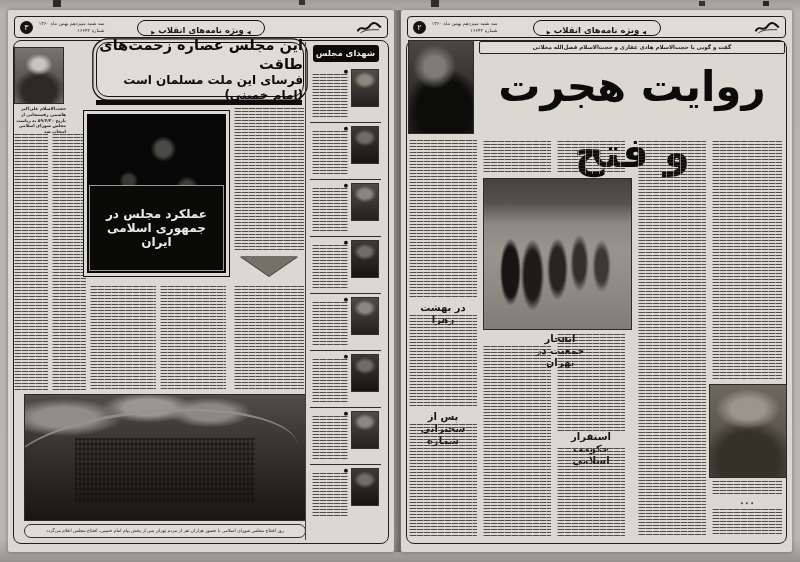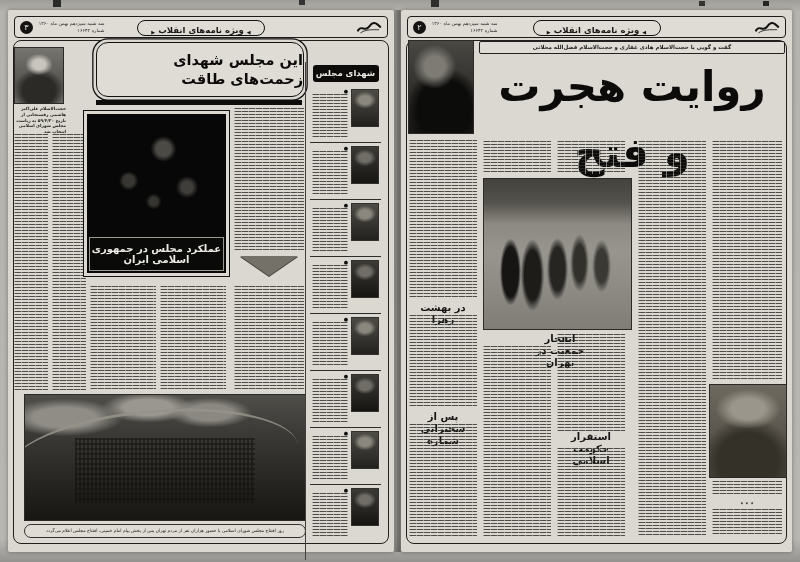--- a/index.html
+++ b/index.html
@@ -85,41 +85,41 @@
   .smallcap{position:absolute;font-size:4.3px;line-height:1.35;direction:rtl;text-align:right;color:#24231f;font-weight:bold;}
   .mphoto{position:absolute;left:75px;top:100px;width:147px;height:167px;
     border:1.6px solid #121110;background:#dad8d1;padding:3px;box-sizing:border-box;}
   .mphoto-in{position:relative;width:100%;height:100%;
     background:radial-gradient(circle 16px at 55% 22%,#4c4a45 0 45%,rgba(0,0,0,0) 80%),
                radial-gradient(circle 12px at 30% 42%,#383733 0 45%,rgba(0,0,0,0) 80%),
                radial-gradient(circle 14px at 72% 46%,#403e3a 0 40%,rgba(0,0,0,0) 80%),
                radial-gradient(circle 10px at 48% 55%,#35342f 0 40%,rgba(0,0,0,0) 80%),
                #070707;}
   .mlabel{position:absolute;left:2px;right:2px;bottom:2px;background:#0a0a09;color:#eceae2;
-    font-size:10px;font-weight:bold;text-align:center;direction:rtl;padding:5px 0;border:1px solid #9b9992;}
+    font-size:12px;font-weight:bold;text-align:center;direction:rtl;padding:21px 0;border:1px solid #9b9992;}
   .tri{position:absolute;left:232px;top:246px;width:0;height:0;
     border-left:29px solid rgba(0,0,0,0);border-right:29px solid rgba(0,0,0,0);border-top:20px solid #747268;
     filter:drop-shadow(0 1px 0 #3e3d38);}
   .ph-hall{left:16px;top:384px;width:282px;height:127px;overflow:hidden;
     background:
       radial-gradient(ellipse 28% 20% at 14% 18%,#8f8d86 0 40%,rgba(0,0,0,0) 75%),
       radial-gradient(ellipse 22% 16% at 44% 10%,#99978f 0 40%,rgba(0,0,0,0) 75%),
       radial-gradient(ellipse 20% 16% at 66% 14%,#8a8881 0 40%,rgba(0,0,0,0) 75%),
       linear-gradient(180deg,#504e49 0%,#3c3a36 30%,#2a2925 62%,#171613 100%);}
   .balcony{position:absolute;left:-6%;top:12%;width:104%;height:76%;
     border-top:3px solid #96938a;border-radius:50%;opacity:.85;transform:rotate(-5deg);}
   .crowd{position:absolute;left:18%;top:34%;width:64%;height:52%;opacity:.8;
     background-image:
       repeating-linear-gradient(90deg,rgba(14,13,11,.55) 0 2px,rgba(0,0,0,0) 2px 4px),
       repeating-linear-gradient(180deg,rgba(20,19,16,.6) 0 2px,rgba(0,0,0,0) 2px 5px);}
   .capstrip{position:absolute;left:16px;top:514px;width:282px;height:14px;border:1px solid #33322f;
     border-radius:7px;background:#dedcd5;font-size:4.5px;direction:rtl;text-align:center;
     line-height:12px;color:#23221f;box-sizing:border-box;}
   
-  .sidebar{position:absolute;left:297px;top:32px;width:80px;height:498px;border-left:1px solid #413f3b;box-sizing:border-box;margin-top:20px;}
+  .sidebar{position:absolute;left:297px;top:32px;width:80px;height:498px;border-left:1px solid #413f3b;box-sizing:border-box;}
   .mtitle{margin:3px auto 4px auto;width:66px;height:17px;background:#0c0b0a;color:#ecebe3;
     border-radius:3px;font-size:8.5px;font-weight:bold;text-align:center;line-height:17px;direction:rtl;}
   .m-entry{position:relative;height:50px;margin:0 4px;padding:3px 2px;border-bottom:1.6px solid #2e2d2a;
     display:flex;direction:rtl;gap:3px;}
   .m-entry:last-child{border-bottom:none;}
   .m-photo{flex:0 0 26px;height:36px;border:1px solid #30302c;
     background:radial-gradient(ellipse 55% 30% at 50% 28%,#8a877e 0 40%,rgba(0,0,0,0) 78%),linear-gradient(180deg,#4e4c46,#22211e);}
   .m-entry:nth-child(odd) .m-photo{background:radial-gradient(ellipse 55% 30% at 50% 30%,#6f6d66 0 40%,rgba(0,0,0,0) 78%),linear-gradient(180deg,#3b3a35,#161512);}
   .m-text{position:relative;flex:1;}
   .m-text .tx{left:0;right:0;top:5px;bottom:2px;}
@@ -197,21 +197,22 @@
     </div>
     <svg class="plogo" viewBox="0 0 40 20">
       <path d="M2 14 C8 3 13 17 20 9 S31 3 38 12" stroke="#14130f" stroke-width="3.2" fill="none"></path>
       <path d="M6 17 C14 12 26 14 35 15" stroke="#14130f" stroke-width="1.2" fill="none"></path>
     </svg>
   </div>
 
   <div class="frame frame-l"></div>
 
   <div class="hbox">
-    <div class="l1">این مجلس شهدای زحمت‌های طاقت</div>
+    <div class="l1">این مجلس عصاره زحمت‌های طاقت</div>
+    <div class="l2">فرسای این ملت مسلمان است (امام خمینی)</div>
   </div>
   <div class="hrule"></div>
 
   <div class="ph ph-rafsanjani"></div>
   <div class="smallcap" style="left:5px;top:96px;width:53px;height:24px;">حجت‌الاسلام علی‌اکبر هاشمی رفسنجانی از تاریخ ۵۹/۴/۳۰ به ریاست مجلس شورای اسلامی انتخاب شد</div>
 
   <div class="tx" style="left:6px;top:124px;width:34px;height:256px;"></div>
   <div class="tx" style="left:44px;top:124px;width:34px;height:256px;"></div>
 
   <div class="mphoto">

